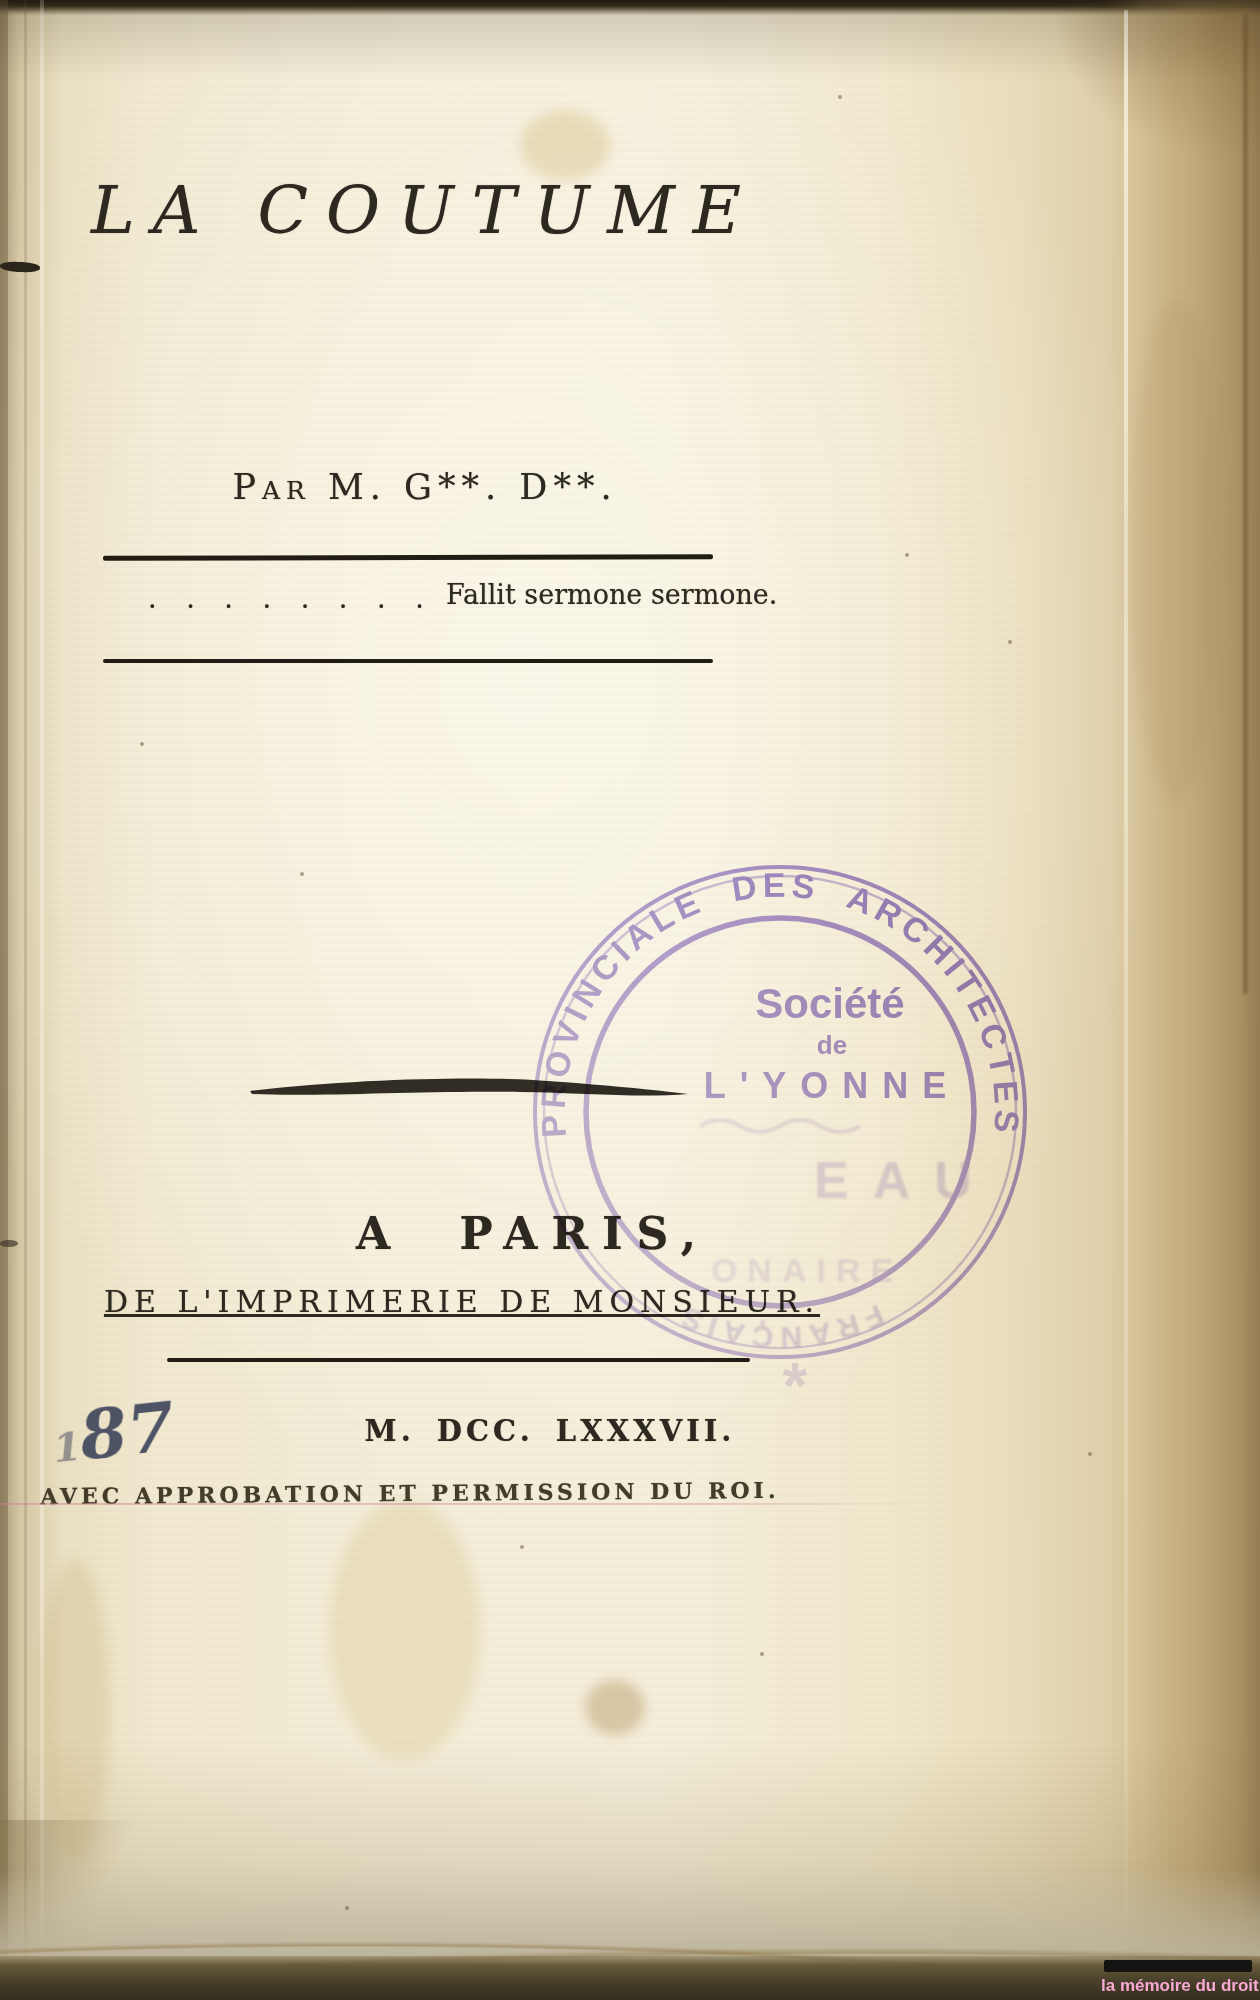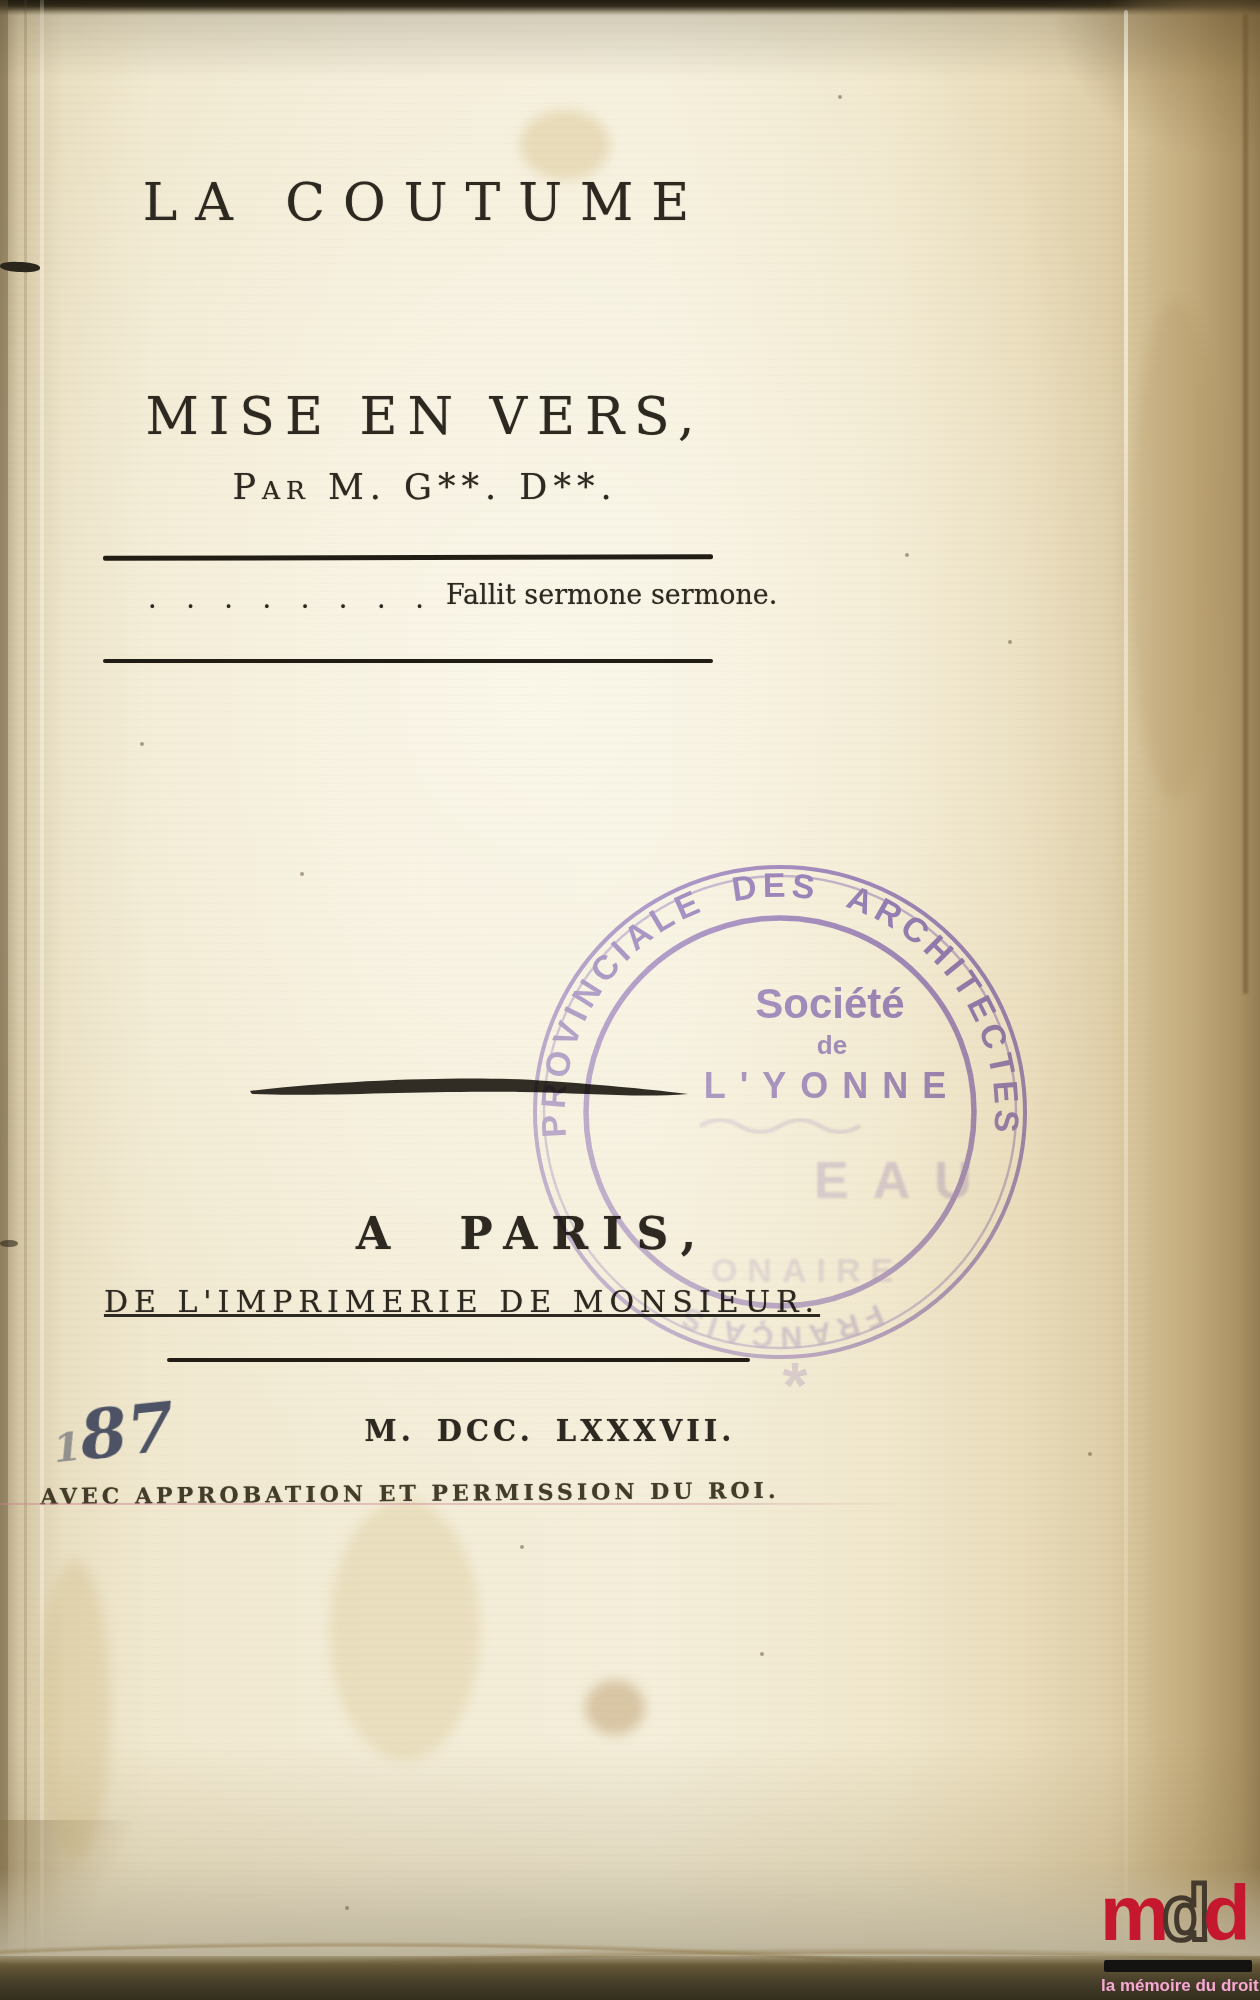--- a/index.html
+++ b/index.html
@@ -36,21 +36,21 @@
       linear-gradient(180deg, rgba(244,238,216,0), rgba(245,239,218,.85) 85%);}
   .bottom-band{position:absolute;left:0;top:1956px;width:1260px;height:44px;
     background:linear-gradient(0deg,#2e2a1b 0,#4c4430 45%,#71633f 80%, rgba(146,128,82,.4) 100%);}
   .mark{position:absolute;background:#2b261c;border-radius:45%;}
   .stain{position:absolute;border-radius:50%;filter:blur(6px);}
   .speck{position:absolute;width:4px;height:4px;border-radius:50%;background:#6b5a3e;opacity:.55;}
   
   .print{position:absolute;color:#2d2820;white-space:nowrap;text-align:center;
          text-shadow:0 0 1px rgba(44,38,26,.55);}
   .rule{position:absolute;background:#211d15;border-radius:2px;}
-  .t1{left:80px;top:172px;width:690px;font-size:52px;letter-spacing:18px;}
+  .t1{left:80px;top:172px;width:690px;font-size:66px;letter-spacing:18px;font-style:italic;}
   .t2{left:80px;top:298px;width:690px;font-size:54px;letter-spacing:16px;}
   .t3{left:80px;top:386px;width:690px;font-size:52px;letter-spacing:10px;}
   .byline{left:80px;top:467px;width:690px;font-size:35px;letter-spacing:6px;font-variant:small-caps;}
   .dots{left:148px;top:583px;font-size:27px;word-spacing:17px;letter-spacing:2px;}
   .quote{left:446px;top:579px;font-size:27px;}
   .cite{left:391px;top:617px;font-size:27px;}
   .cite .sc{font-variant:small-caps;letter-spacing:5px;}
   .edition{left:80px;top:716px;width:690px;font-size:36px;letter-spacing:4px;font-weight:600;}
   .city{left:0;top:1208px;width:1066px;font-size:44px;letter-spacing:14px;word-spacing:26px;font-weight:600;}
   .printer{left:0;top:1284px;width:924px;font-size:30px;letter-spacing:6px;text-decoration:underline;}
@@ -109,21 +109,20 @@
   <div class="speck" style="left:1008px;top:640px;"></div>
   <div class="speck" style="left:905px;top:553px;"></div>
   <div class="speck" style="left:140px;top:742px;"></div>
   <div class="speck" style="left:520px;top:1545px;"></div>
   <div class="speck" style="left:760px;top:1652px;"></div>
   <div class="speck" style="left:300px;top:872px;"></div>
   <div class="speck" style="left:1088px;top:1452px;"></div>
   <div class="speck" style="left:345px;top:1906px;"></div>
 
   <div class="print t1">LA COUTUME</div>
-  <div class="print t3">MISE EN VERS,</div>
   <div class="print byline">Par M. G**. D**.</div>
 
   <div class="rule" style="left:103px;top:555px;width:610px;height:4.5px;transform:rotate(-.15deg);"></div>
 
   <div class="print dots">. . . . . . . .</div>
   <div class="print quote">Fallit sermone sermone.</div>
 
   <div class="rule" style="left:103px;top:659px;width:610px;height:4px;"></div>
 
 
@@ -174,18 +173,17 @@
       <text x="832" y="1054" font-size="26" fill="#6d4ec1" text-anchor="middle" class="stamp-sans">de</text>
       <text x="832" y="1098" font-size="36" letter-spacing="14" fill="#6d4ec1" text-anchor="middle" class="stamp-sans">L'YONNE</text>
       <path d="M700,1126 q20,-12 40,0 t40,0 t40,0 t40,0" stroke="#7b5bc8" stroke-width="4" fill="none" opacity=".3" filter="url(#blur1)"></path>
       <text x="905" y="1198" font-size="52" letter-spacing="24" fill="#7b5bc8" text-anchor="middle" class="stamp-sans" opacity=".4" filter="url(#blur1)">EAU</text>
       <text x="807" y="1282" font-size="34" letter-spacing="10" fill="#7b5bc8" text-anchor="middle" class="stamp-sans" opacity=".3" filter="url(#blur1)">ONAIRE</text>
       <text x="795" y="1408" font-size="64" fill="#7b5bc8" text-anchor="middle" class="stamp-sans" opacity=".45">*</text>
     </g>
   </svg>
 
   <div class="logo">
-    <div class="logo-letters"><span class="logo-m">m</span><span class="logo-d1">d</span><span class="logo-d2">d</span></div>
     <div class="logo-bar"></div>
     <div class="logo-tagline">la mémoire du droit</div>
   </div>
 
 </div>
 
 </body></html>

